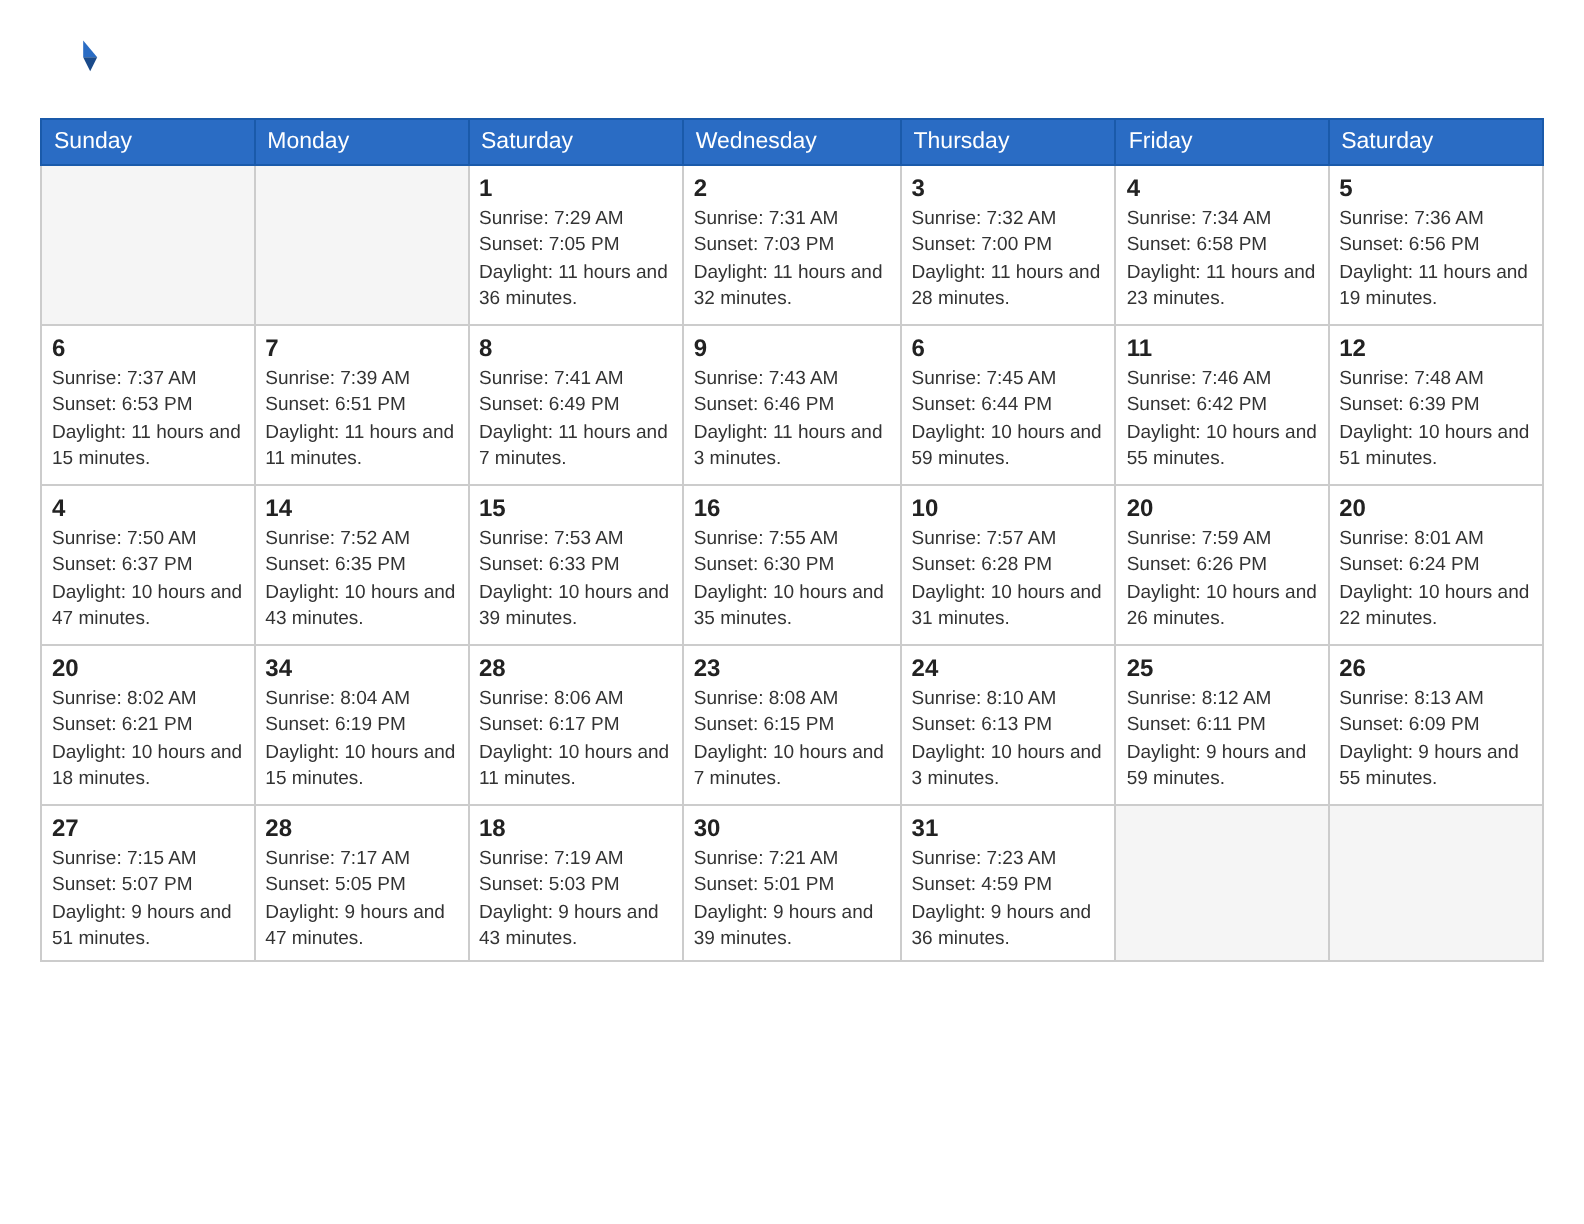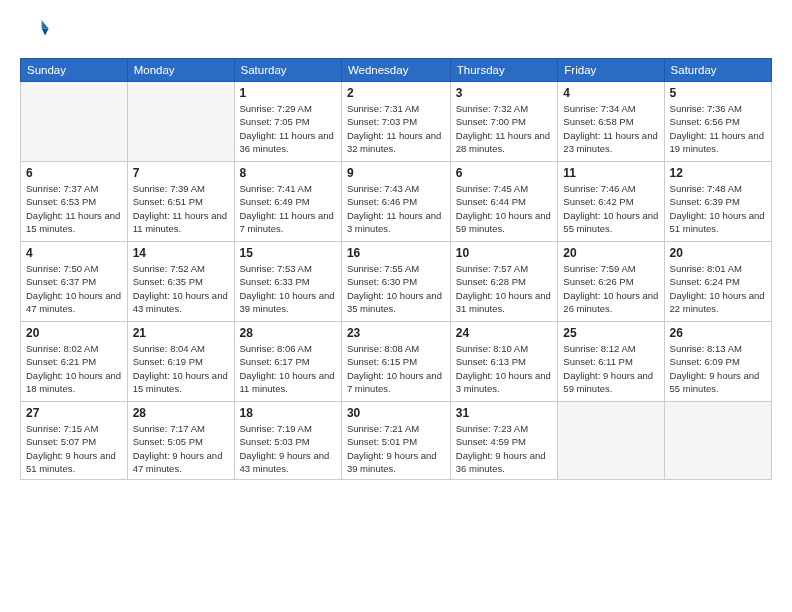--- a/index.html
+++ b/index.html
@@ -206,21 +206,21 @@
             <div class="day-number">20</div>
             <div class="day-detail">Sunrise: 8:01 AM<br>Sunset: 6:24 PM<br>Daylight: 10 hours and 22 minutes.</div>
           </td>
         </tr>
         <tr>
           <td>
             <div class="day-number">20</div>
             <div class="day-detail">Sunrise: 8:02 AM<br>Sunset: 6:21 PM<br>Daylight: 10 hours and 18 minutes.</div>
           </td>
           <td>
-            <div class="day-number">21</div>
+            <div class="day-number">34</div>
             <div class="day-detail">Sunrise: 8:04 AM<br>Sunset: 6:19 PM<br>Daylight: 10 hours and 15 minutes.</div>
           </td>
           <td>
             <div class="day-number">28</div>
             <div class="day-detail">Sunrise: 8:06 AM<br>Sunset: 6:17 PM<br>Daylight: 10 hours and 11 minutes.</div>
           </td>
           <td>
             <div class="day-number">23</div>
             <div class="day-detail">Sunrise: 8:08 AM<br>Sunset: 6:15 PM<br>Daylight: 10 hours and 7 minutes.</div>
           </td>

